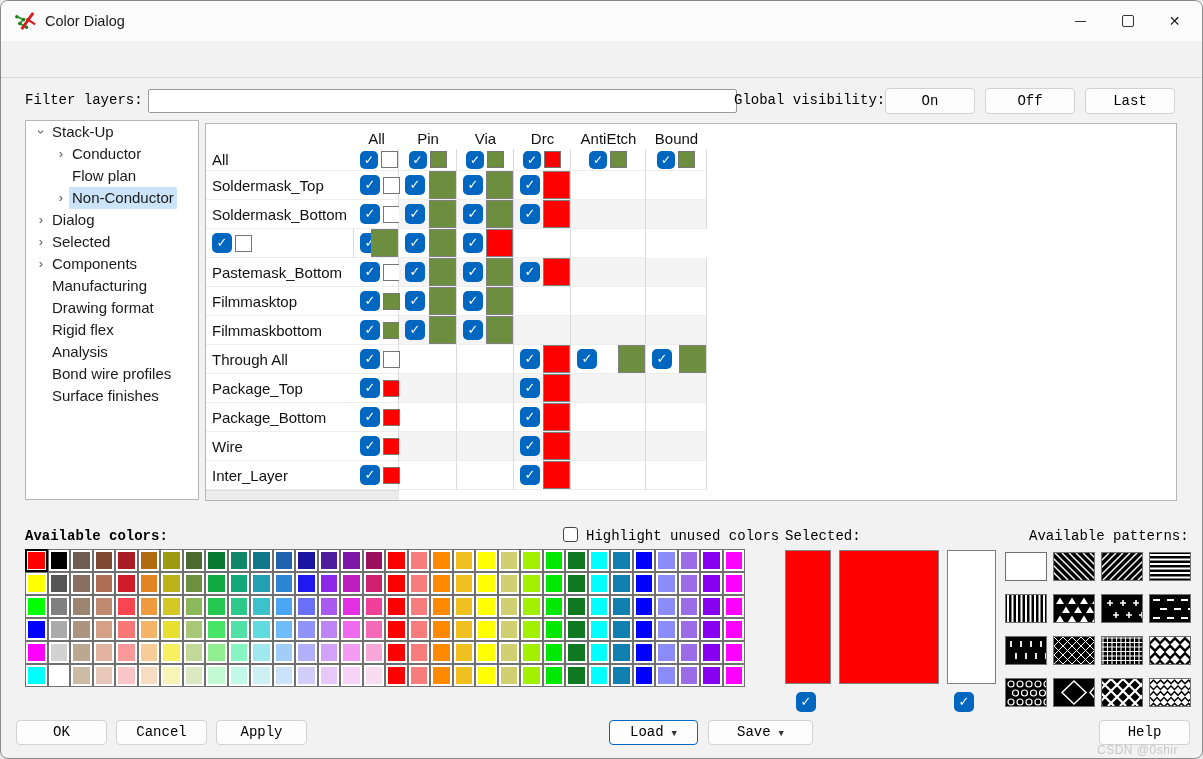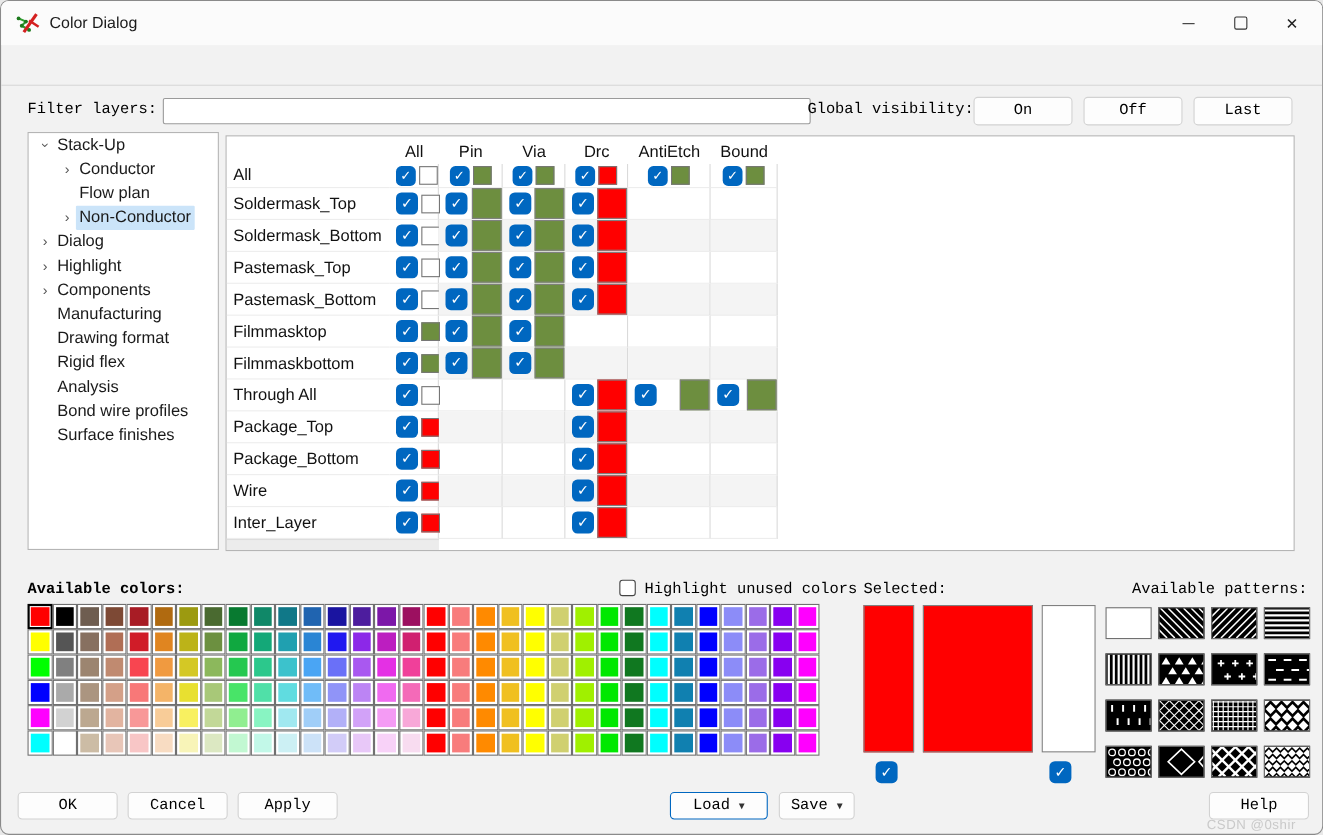--- a/index.html
+++ b/index.html
@@ -131,21 +131,21 @@
       <div class="tree-item">
         <span class="chev" style="left: 28px;">›</span>
         <span class="tree-label sel" style="left: 43px;">Non-Conductor</span>
       </div>
       <div class="tree-item">
         <span class="chev" style="left: 8px;">›</span>
         <span class="tree-label" style="left: 23px;">Dialog</span>
       </div>
       <div class="tree-item">
         <span class="chev" style="left: 8px;">›</span>
-        <span class="tree-label" style="left: 23px;">Highlight</span>
+        <span class="tree-label" style="left: 23px;">Selected</span>
       </div>
       <div class="tree-item">
         <span class="chev" style="left: 8px;">›</span>
         <span class="tree-label" style="left: 23px;">Components</span>
       </div>
       <div class="tree-item">
         <span class="tree-label" style="left: 23px;">Manufacturing</span>
       </div>
       <div class="tree-item">
         <span class="tree-label" style="left: 23px;">Drawing format</span>
@@ -275,23 +275,20 @@
           <span class="pairL">
             <span class="cb">✓</span>
           </span>
           <span class="sw-l" style="background: rgb(255, 0, 0);"></span>
         </div>
         <div class="tc gl stripe"></div>
         <div class="tc gl stripe"></div>
         <div class="tc filler"></div>
       </div>
       <div class="t-row t-datarow">
-        <div class="tc gl0">
-          <span class="row-label">Pastemask_Top</span>
-        </div>
         <div class="tc gl">
           <span class="pairL">
             <span class="cb">✓</span>
             <span class="sw-s" style="background: rgb(255, 255, 255);"></span>
           </span>
         </div>
         <div class="tc gl">
           <span class="pairL">
             <span class="cb">✓</span>
           </span>
@@ -1399,17 +1396,17 @@
           <path d="M45.5 25.4 L49.1 29 L45.5 32.6 L41.9 29 Z" fill="#fff"></path>
           <path d="M52.5 25.4 L56.1 29 L52.5 32.6 L48.9 29 Z" fill="#fff"></path>
         </svg>
       </div>
     </div>
 
   <div class="btn" style="left:15px;width:91px;">OK</div>
   <div class="btn" style="left:115px;width:91px;">Cancel</div>
   <div class="btn" style="left:215px;width:91px;">Apply</div>
   <div class="btn focus" style="left:608px;width:89px;"><span>Load</span><span class="caret">▼</span></div>
-  <div class="btn" style="left:707px;width:69px;"><span>Save</span><span class="caret">▼</span></div>
+  <div class="btn" style="left:707px;width:105px;"><span>Save</span><span class="caret">▼</span></div>
   <div class="btn" style="left:1098px;width:91px;">Help</div>
   <div class="watermark">CSDN @0shir</div>
 
 </div>
 
 </body></html>

